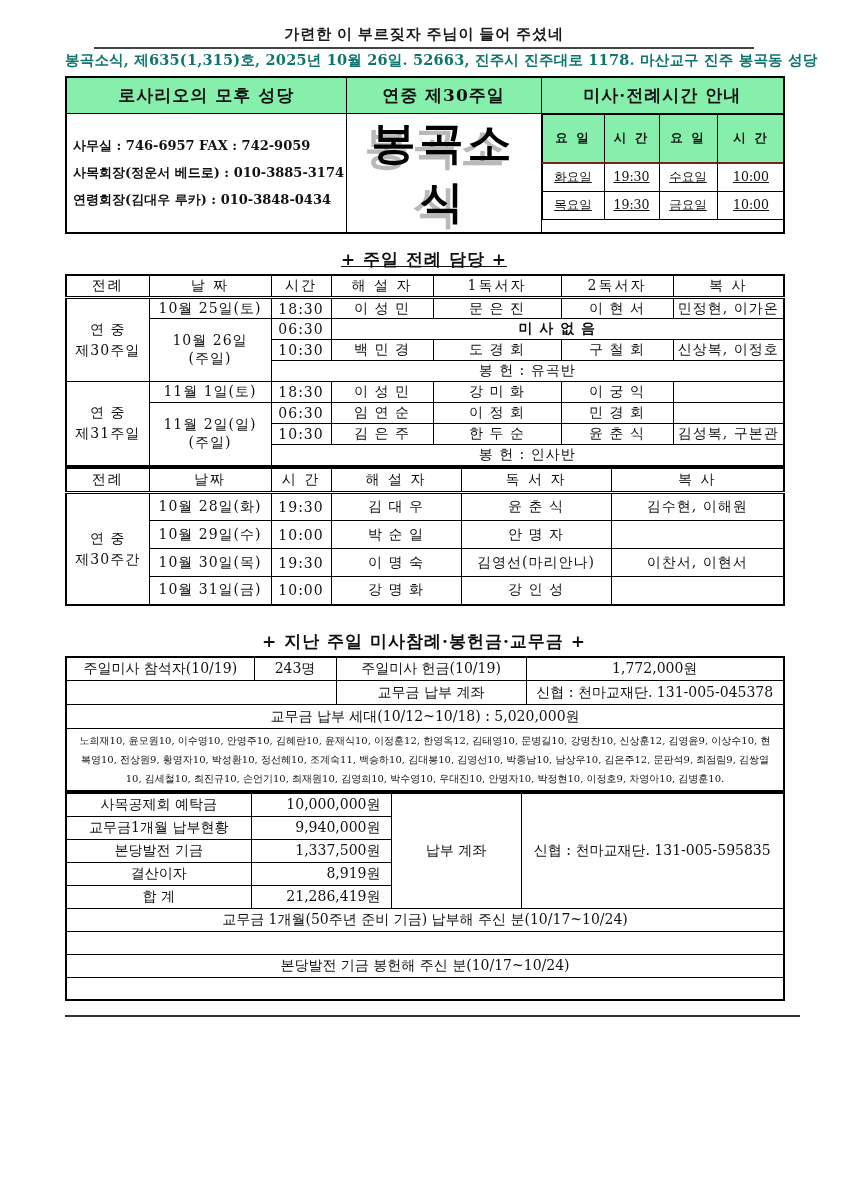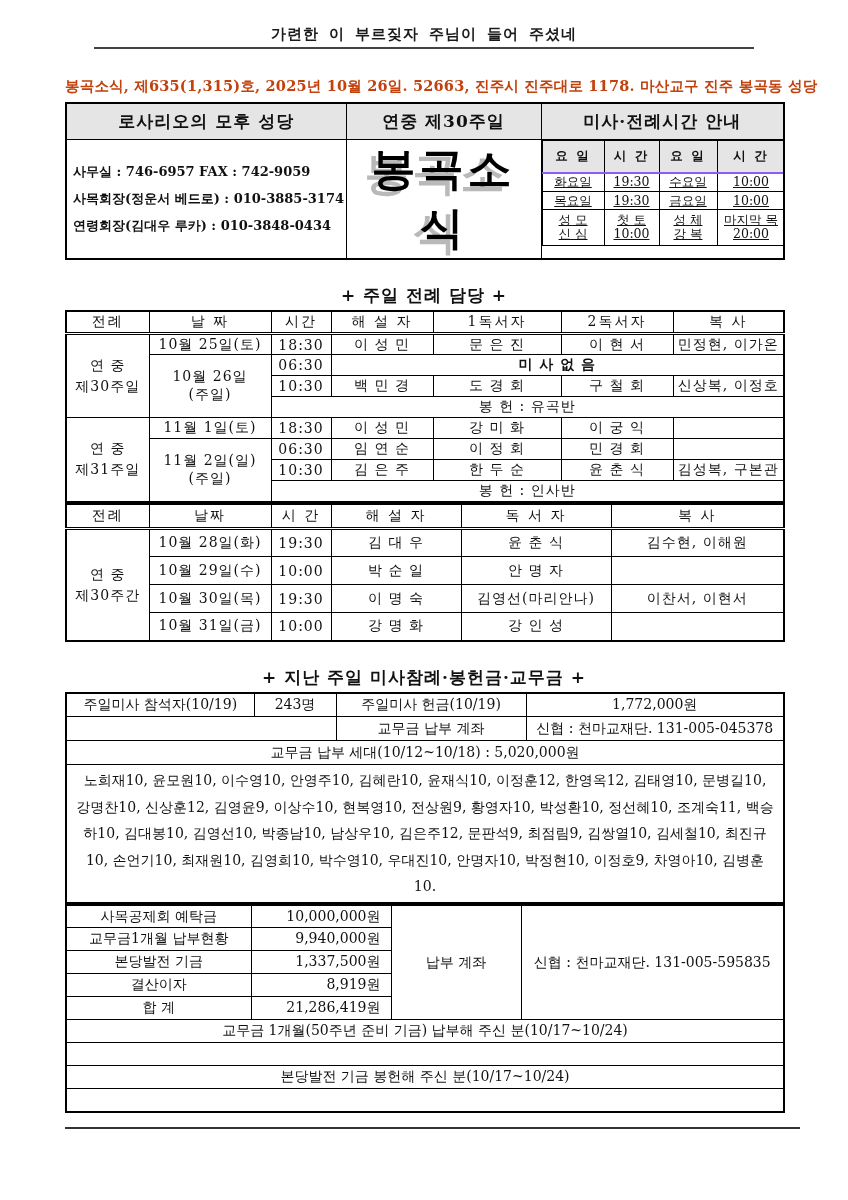--- a/index.html
+++ b/index.html
@@ -7,71 +7,71 @@
   body {
     width:848px; height:1200px; overflow:hidden;
     font-family:"DejaVu Serif","Liberation Serif",serif;
     color:#111;
   }
   .page { width:848px; padding:24px 65px 0 65px; }
 
   
   .motto-wrap { text-align:center; }
   .motto {
-    font-family:Liberation Mono, monospace;
+    font-family:Liberation Serif, serif;
     font-weight:bold; font-size:15px; letter-spacing:1px; color:#1a1a1a;
   }
   .motto-line { width:660px; margin:3px auto 0 auto; border-bottom:2px solid #444; }
 
   .issue {
-    margin-top:28px; font-weight:bold; font-size:14.5px; letter-spacing:0.2px;
-    white-space:nowrap; color:#c2410c;
+    margin-top:2px; font-weight:bold; font-size:14.5px; letter-spacing:0.2px;
+    white-space:nowrap; color:#0f766e;
   }
 
   table { border-collapse:collapse; width:718px; table-layout:fixed; }
   td, th { border:1px solid #000; font-size:14px; text-align:center; padding:0 2px; overflow:hidden; }
   table.bordered { border:2px solid #000; }
 
   
   .masthead { margin-top:6px; }
   .masthead th {
-    background:#e5e5e5; font-size:17px; font-weight:bold; height:36px; letter-spacing:1px;
+    background:#86efac; font-size:17px; font-weight:bold; height:36px; letter-spacing:1px;
   }
   .contacts-cell { text-align:left; vertical-align:middle; padding:4px 6px; }
   .contact-line { font-size:13px; font-weight:bold; margin:9px 0; white-space:nowrap; }
   .big-title-cell { vertical-align:middle; height:106px; }
   .big-title {
     font-size:44px; font-weight:bold; letter-spacing:4px; color:#000;
     text-shadow:-7px 5px 0 #b9b9b9;
   }
   .mass-cell { padding:0; vertical-align:top; }
   .mass { width:100%; height:106px; table-layout:fixed; }
   .mass td, .mass th { font-size:12.5px; padding:0 1px; line-height:1.15; }
-  .mass th { font-weight:bold; border-bottom:2px solid #8b5cf6; height:32px; letter-spacing:2px; }
+  .mass th { font-weight:bold; border-bottom:2px solid #7f1d1d; height:32px; letter-spacing:2px; }
   .mass td { height:18px;text-decoration:underline; }
   .ml { white-space:pre-line; }
 
   
   .section-title {
     text-align:center; font-weight:bold; font-size:17px; letter-spacing:1px;
     margin:24px 0 3px 0;
   }
-  .section-title.tight { margin-top:24px; }
+  .section-title.tight { margin-top:14px;text-decoration:underline; }
 
   
   .lit th { font-weight:normal; letter-spacing:2px; border-bottom:3px double #000; height:23px; }
   .lit td { height:21px; letter-spacing:1px; }
   .t2 td { height:28px;margin-left:19px; }
   .t2 th { height:25px; }
   .bold { font-weight:bold; letter-spacing:4px; }
   .group { line-height:1.5; }
 
   
   .t3 td { height:24px; }
-  .donors { line-height:1.9; padding:2px 8px; height:auto; font-size:14px;margin-left:48px; }
+  .donors { line-height:1.9; padding:2px 8px; height:auto; font-size:10px;margin-left:48px; }
 
   
   .t4 td { height:23px; }
   .amt { text-align:right; padding-right:10px;padding-left:16px; }
   .spacer-sm { height:34px; }
   .spacer-lg { height:44px; }
 
   
   .footer-line { width:735px; margin:14px auto 0 auto; border-top:2px solid #333; }
 </style>
@@ -128,30 +128,20 @@
             <td>19:30</td>
             <td>수요일</td>
             <td>10:00</td>
           </tr>
           <tr>
             <td>목요일</td>
             <td>19:30</td>
             <td>금요일</td>
             <td>10:00</td>
           </tr>
-          <tr>
-            <td class="ml" style="height:34px">성 모
-신 심</td>
-            <td class="ml">첫 토
-10:00</td>
-            <td class="ml">성 체
-강 복</td>
-            <td class="ml">마지막 목
-20:00</td>
-          </tr>
         </tbody>
             </table>
       </td>
     </tr>
   </tbody>
     </table>
 
   <div class="section-title tight">+ 주일 전례 담당 +</div>
 
   <table class="lit bordered">

